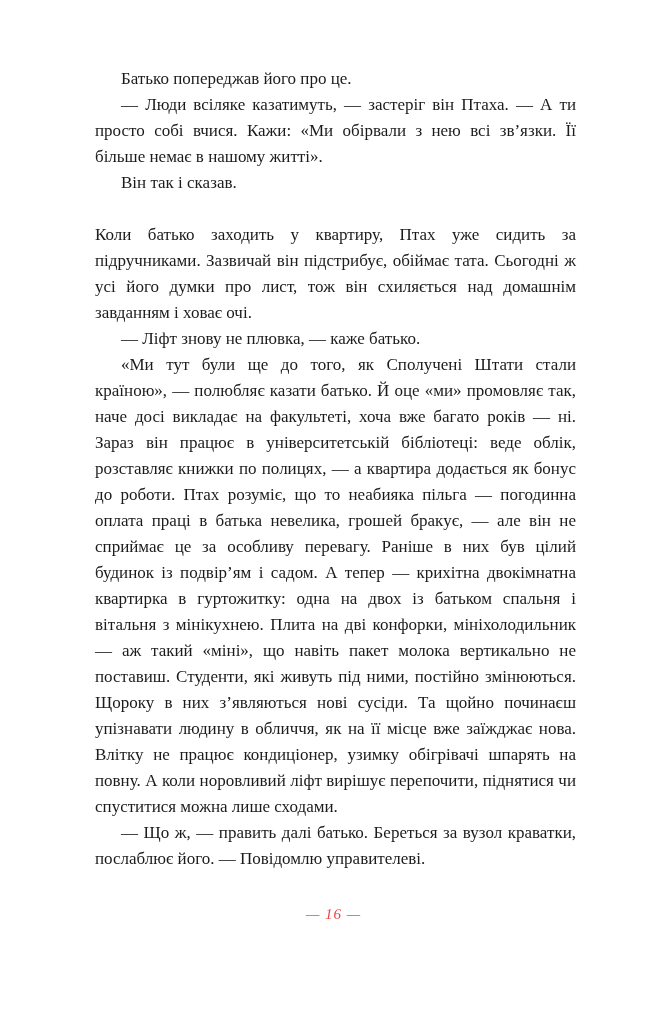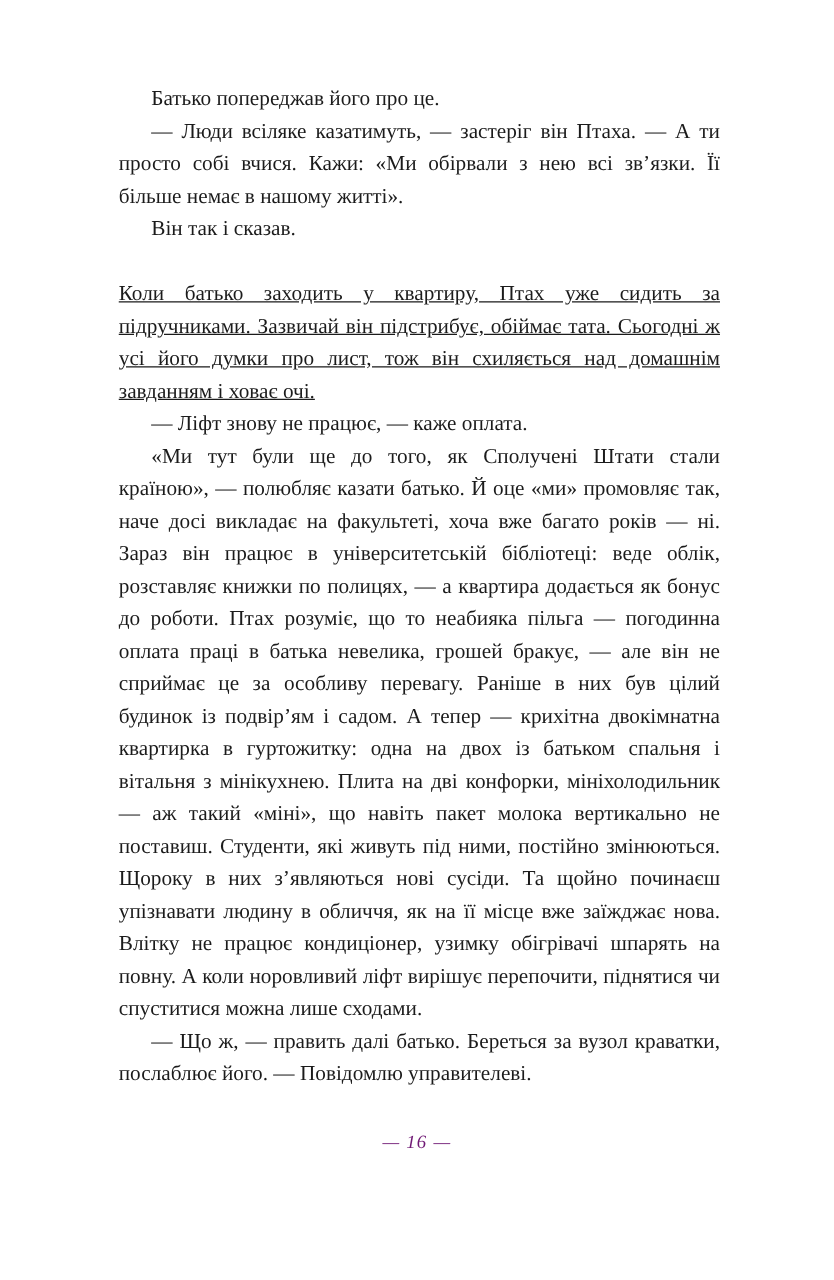--- a/index.html
+++ b/index.html
@@ -33,41 +33,40 @@
     padding: 0;
   }
   .content p.indent {
     text-indent: 26px;
   }
   .content p.italic {
     font-style: italic;
   }
   .content p.section-start {
     margin-top: 26px;
-    text-decoration: underline;
   }
   .footer {
     position: absolute;
     top: 906px;
     left: 0;
     width: 667px;
     text-align: center;
     font-size: 15px;
     font-style: italic;
     letter-spacing: 1px;
-    color: #701a75;
+    color: #ef4444;
   }
 </style>
 </head>
 <body>
 
 <div class="page">
   <div class="content">
     <p class="indent">Батько попереджав його про це.</p>
     <p class="indent">— Люди всіляке казатимуть, — застеріг він Птаха. — А ти просто собі вчися. Кажи: «Ми обірвали з нею всі зв’язки. Її більше немає в нашому житті».</p>
     <p class="indent">Він так і сказав.</p>
     <p class="section-start">Коли батько заходить у квартиру, Птах уже сидить за підручниками. Зазвичай він підстрибує, обіймає тата. Сьогодні ж усі його думки про лист, тож він схиляється над домашнім завданням і ховає очі.</p>
-    <p class="indent">— Ліфт знову не працює, — каже оплата.</p>
+    <p class="indent">— Ліфт знову не плювка, — каже батько.</p>
     <p class="indent">«Ми тут були ще до того, як Сполучені Штати стали країною», — полюбляє казати батько. Й оце «ми» промовляє так, наче досі викладає на факультеті, хоча вже багато років — ні. Зараз він працює в університетській бібліотеці: веде облік, розставляє книжки по полицях, — а квартира додається як бонус до роботи. Птах розуміє, що то неабияка пільга — погодинна оплата праці в батька невелика, грошей бракує, — але він не сприймає це за особливу перевагу. Раніше в них був цілий будинок із подвір’ям і садом. А тепер — крихітна двокімнатна квартирка в гуртожитку: одна на двох із батьком спальня і вітальня з мінікухнею. Плита на дві конфорки, мініхолодильник — аж такий «міні», що навіть пакет молока вертикально не поставиш. Студенти, які живуть під ними, постійно змінюються. Щороку в них з’являються нові сусіди. Та щойно починаєш упізнавати людину в обличчя, як на її місце вже заїжджає нова. Влітку не працює кондиціонер, узимку обігрівачі шпарять на повну. А коли норовливий ліфт вирішує перепочити, піднятися чи спуститися можна лише сходами.</p>
     <p class="indent">— Що ж, — править далі батько. Береться за вузол краватки, послаблює його. — Повідомлю управителеві.</p>
   </div>
   <div class="footer">— 16 —</div>
 </div>
 
 </body></html>

